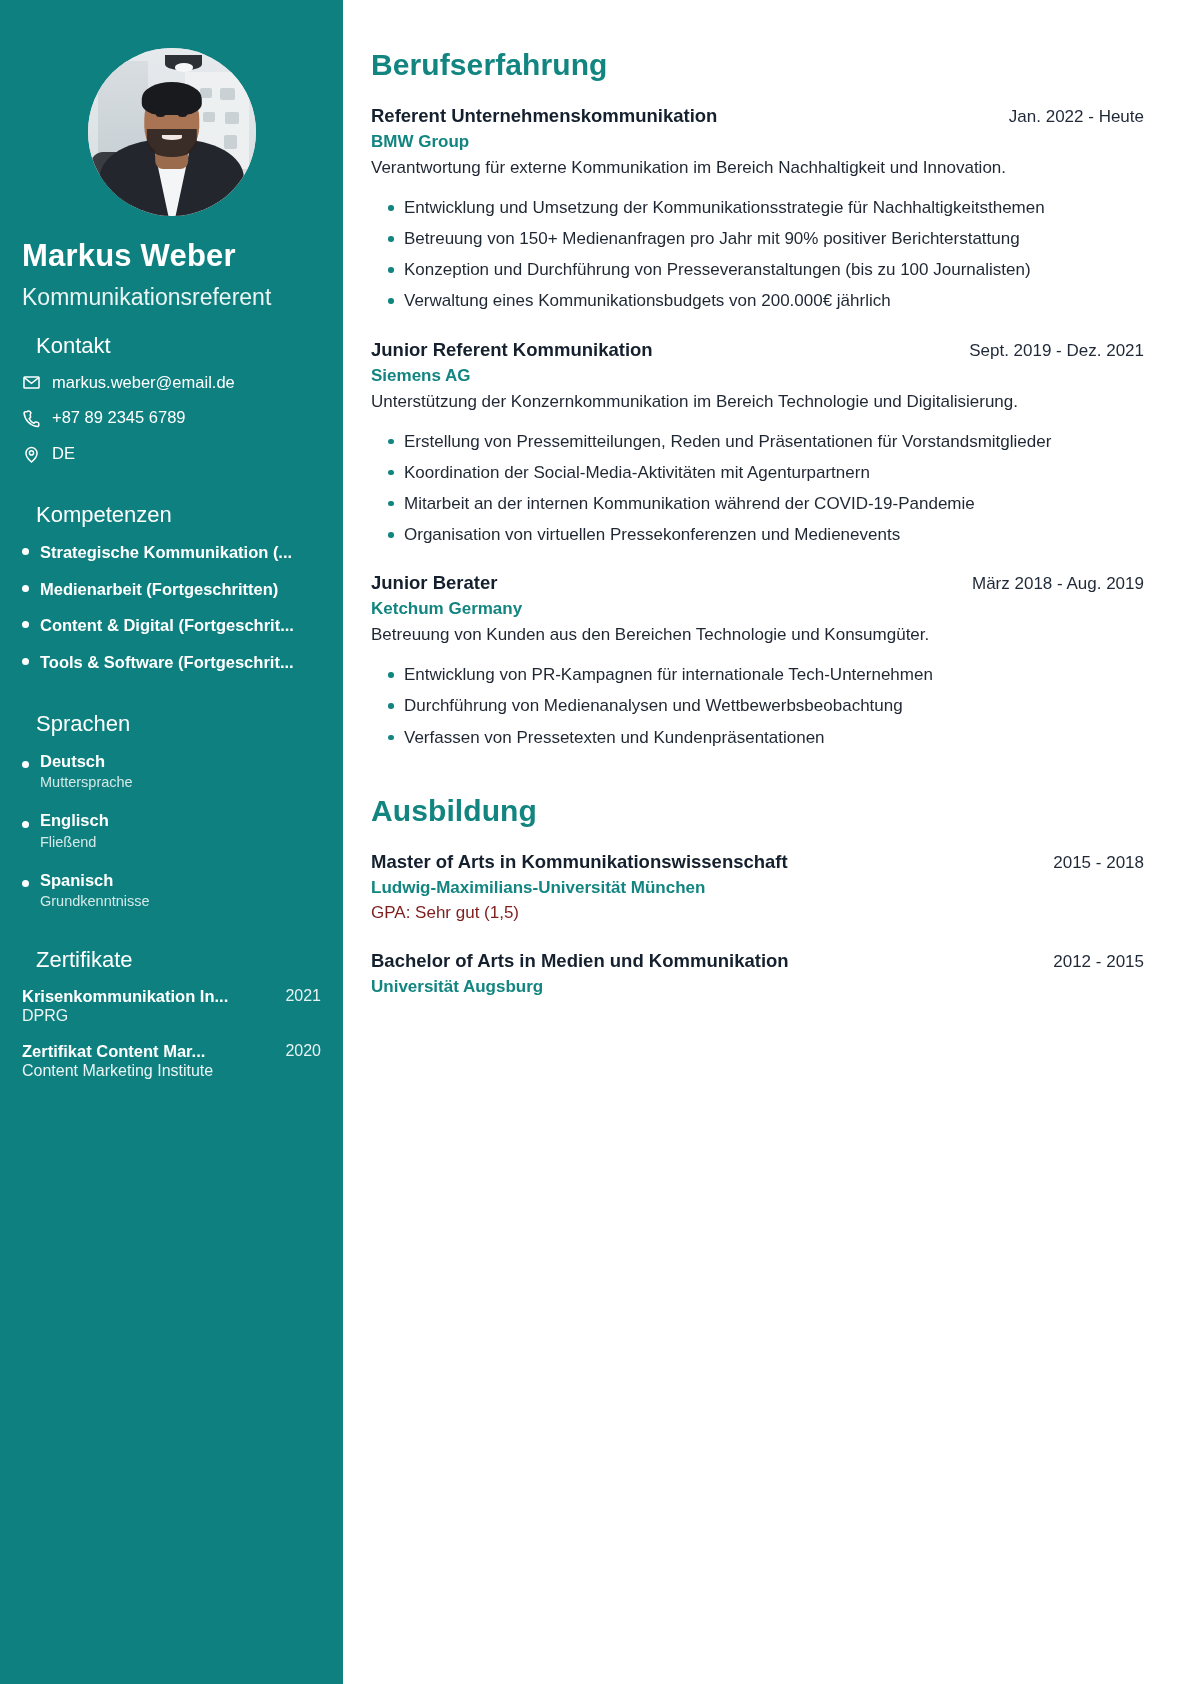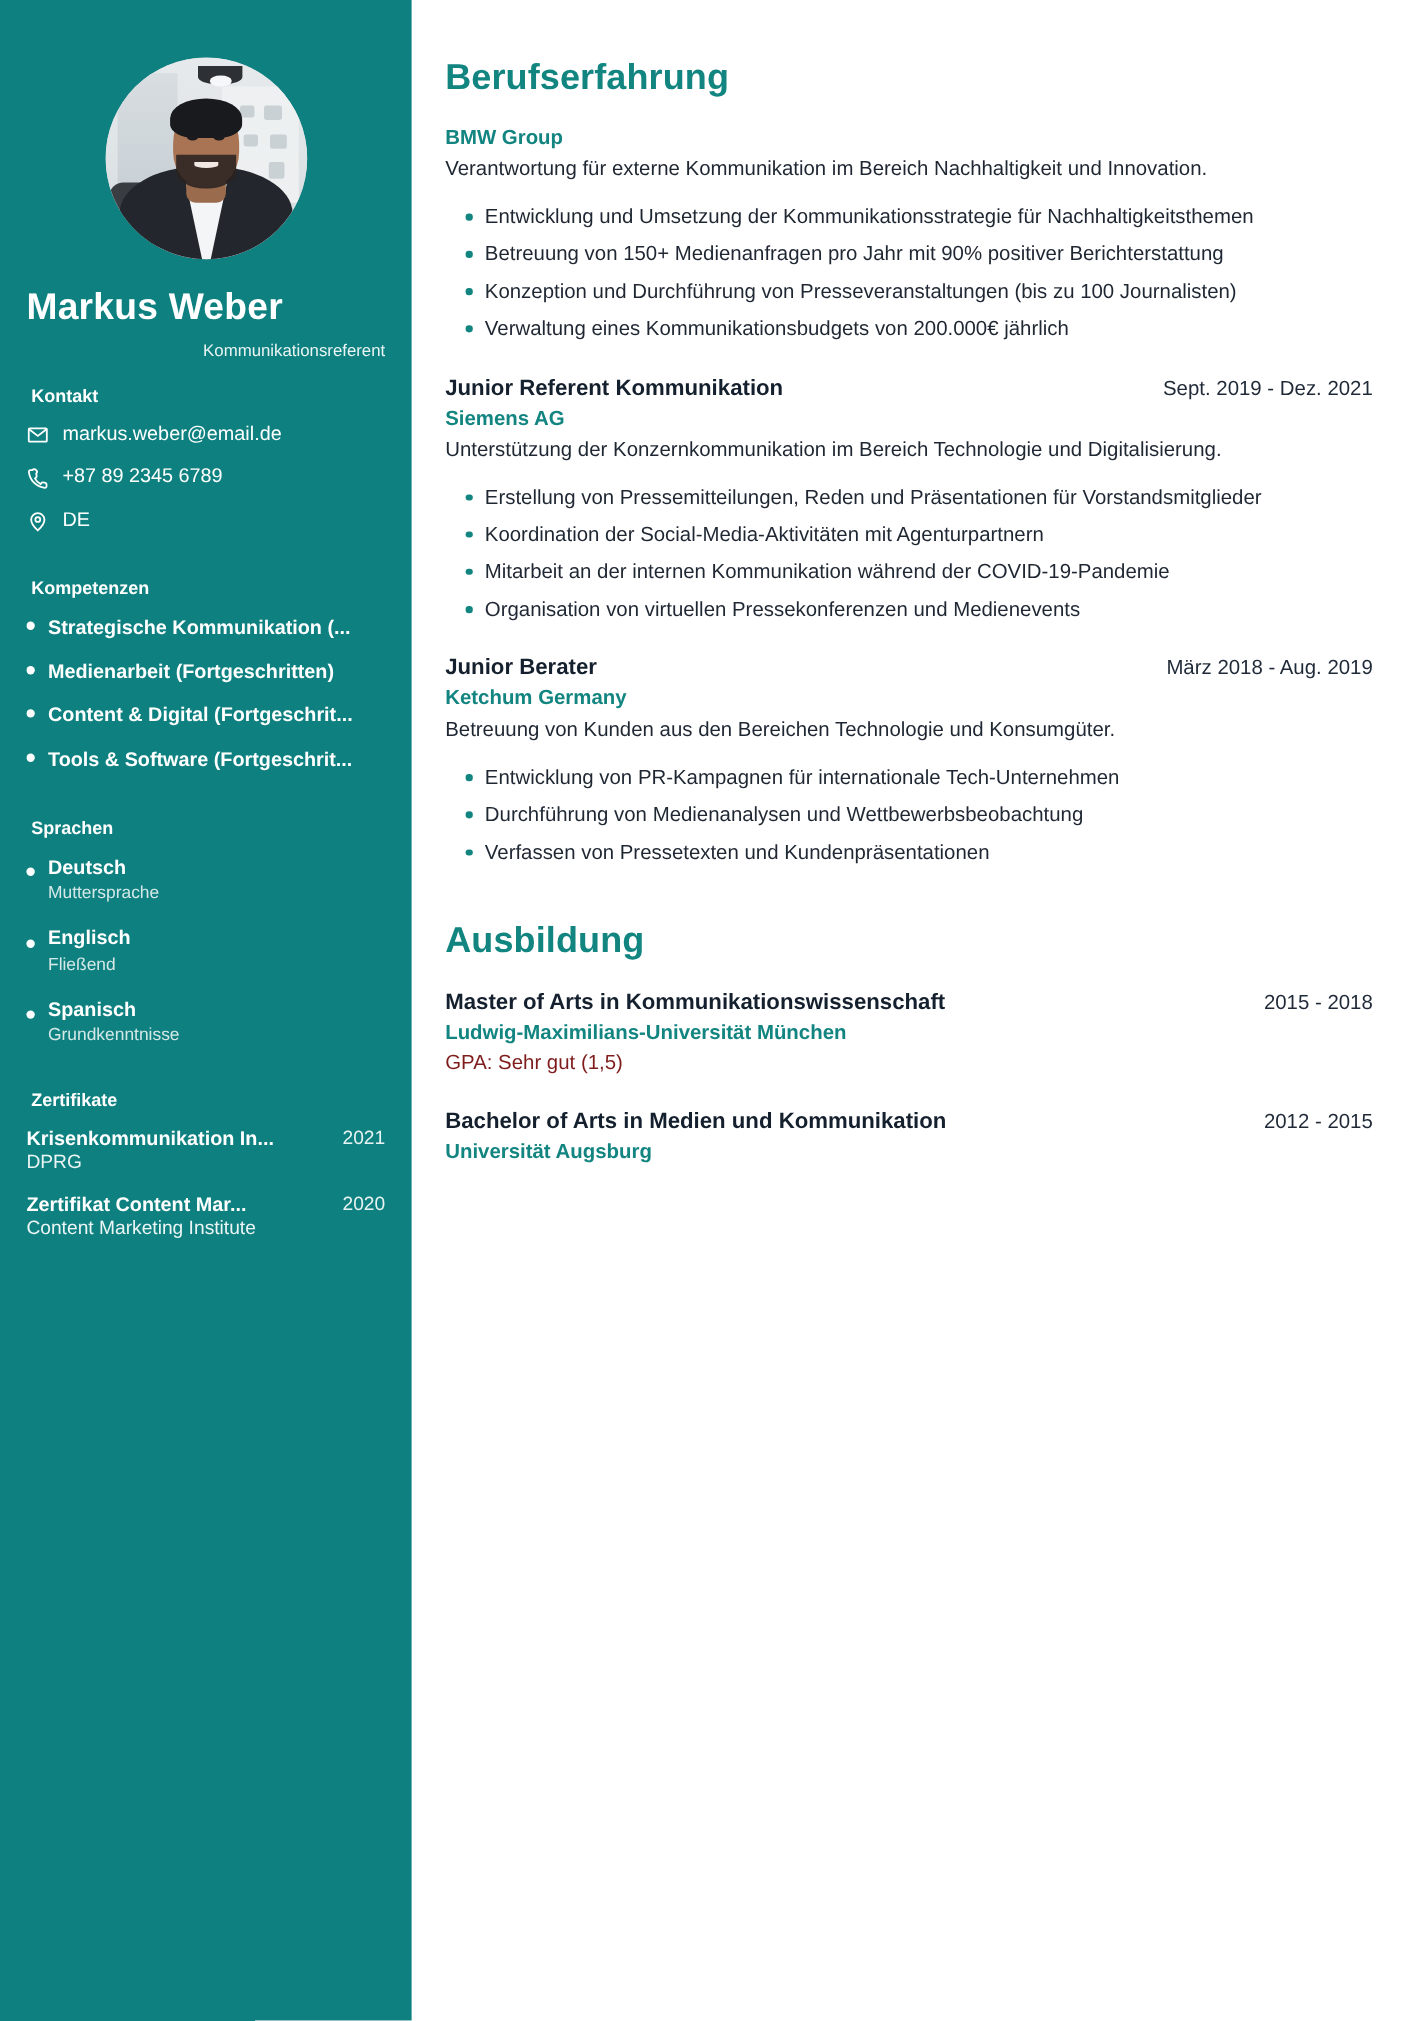--- a/index.html
+++ b/index.html
@@ -93,32 +93,32 @@
 
   .sb-name {
     text-align: left;
     font-size: 31px;
     font-weight: 700;
     letter-spacing: .2px;
     line-height: 1.15;
     margin-bottom: 10px;
   }
   .sb-role {
-    text-align: right;
-    font-size: 14px;
+    text-align: left;
+    font-size: 23px;
     font-weight: 400;
     color: #eaf5f4;
     margin-bottom: 22px;
   }
 
   .sb-heading {
-    font-size: 15px;
-    font-weight: 700;
+    font-size: 22px;
+    font-weight: 400;
     color: #ffffff;
-    margin: 0 0 14px 4px;
+    margin: 0 0 14px 14px;
   }
   .sb-heading.spaced { margin-top: 38px; }
 
   .contact-list { list-style: none; margin-bottom: 4px; }
   .contact-item {
     display: flex;
     align-items: center;
     gap: 11px;
     font-size: 16.5px;
     line-height: 1.2;
@@ -381,20 +381,24 @@
         <div class="cert-issuer">Content Marketing Institute</div>
       </li>
     </ul>
   </aside>
 
   <main class="main">
 
     <h1 class="sec-title">Berufserfahrung</h1>
 
     <section class="entry">
+      <div class="entry-head">
+        <div class="entry-title">Referent Unternehmenskommunikation</div>
+        <div class="entry-date">Jan. 2022 - Heute</div>
+      </div>
       <div class="entry-org">BMW Group</div>
       <div class="entry-desc">Verantwortung für externe Kommunikation im Bereich Nachhaltigkeit und Innovation.</div>
       <ul class="bullets">
         <li class="bullet">Entwicklung und Umsetzung der Kommunikationsstrategie für Nachhaltigkeitsthemen</li>
         <li class="bullet">Betreuung von 150+ Medienanfragen pro Jahr mit 90% positiver Berichterstattung</li>
         <li class="bullet">Konzeption und Durchführung von Presseveranstaltungen (bis zu 100 Journalisten)</li>
         <li class="bullet">Verwaltung eines Kommunikationsbudgets von 200.000€ jährlich</li>
       </ul>
     </section>
 

